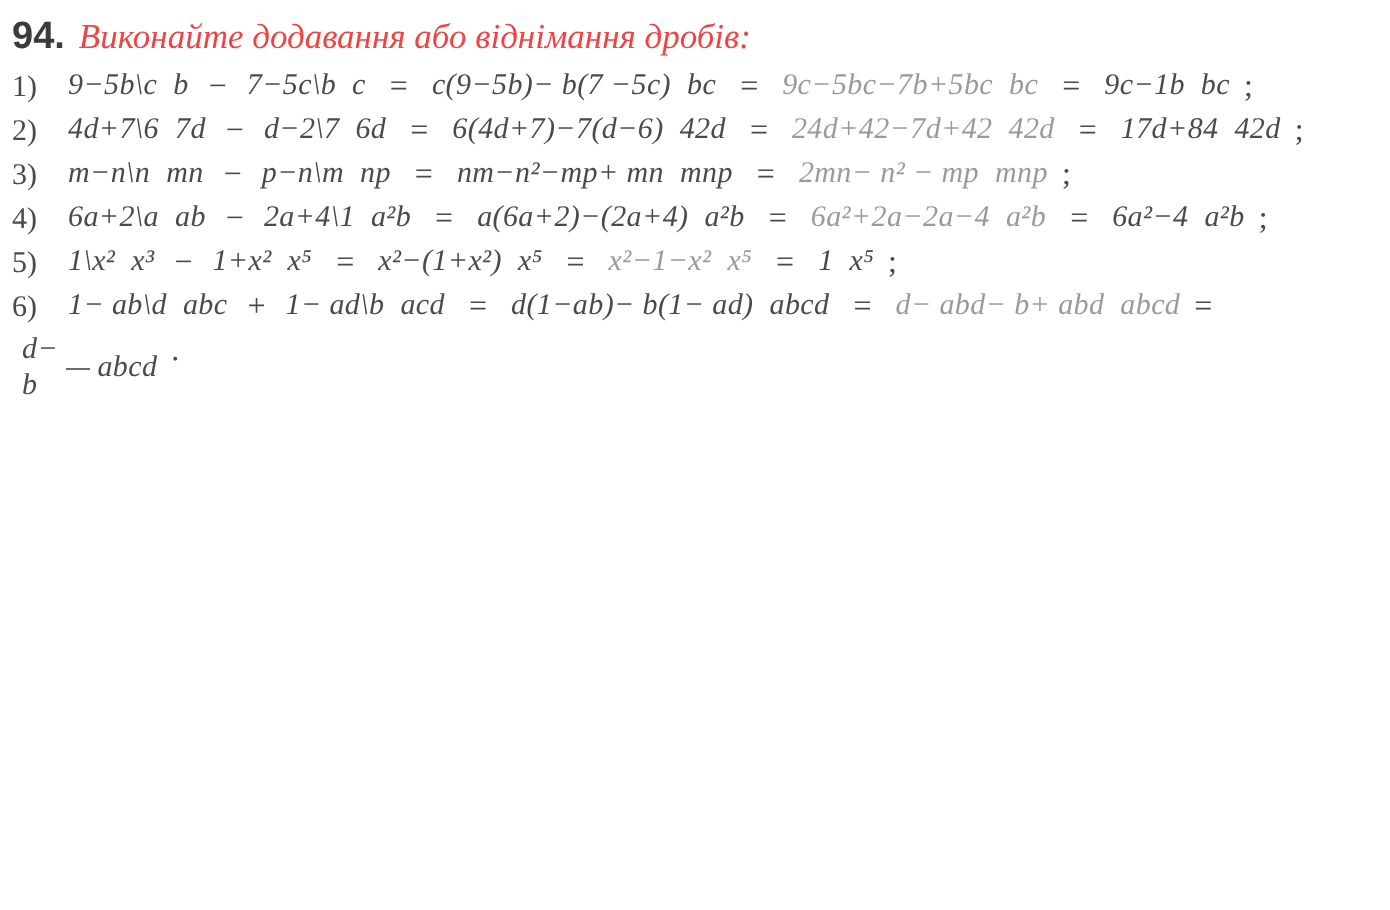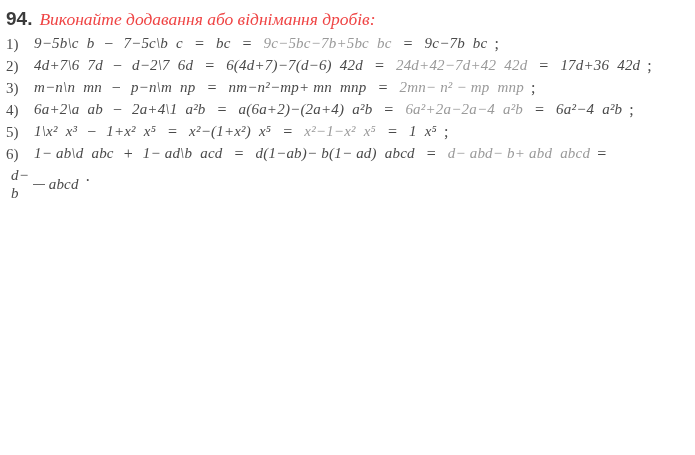--- a/index.html
+++ b/index.html
@@ -132,32 +132,33 @@
           <span class="bot">b</span>
         </span>
         <span class="op">−</span>
         <span class="frac">
           <span class="top">7−5c\b</span>
           <span class="bar"></span>
           <span class="bot">c</span>
         </span>
         <span class="eq">=</span>
         <span class="frac">
+          <span class="top">c(9−5b)− b(7 −5c)</span>
           <span class="bar"></span>
           <span class="bot">bc</span>
         </span>
         <span class="eq">=</span>
         <span class="frac grey">
           <span class="top">9c−5bc−7b+5bc</span>
           <span class="bar"></span>
           <span class="bot">bc</span>
         </span>
         <span class="eq">=</span>
         <span class="frac">
-          <span class="top">9c−7b</span>
+          <span class="top">9c−1b</span>
           <span class="bar"></span>
           <span class="bot">bc</span>
         </span>
         <span class="tail">;</span>
       </div>
       <div class="line row">
         <span class="item-label">2)</span>
         <span class="frac">
           <span class="top">4d+7\6</span>
           <span class="bar"></span>
@@ -176,21 +177,21 @@
           <span class="bot">42d</span>
         </span>
         <span class="eq">=</span>
         <span class="frac grey">
           <span class="top">24d+42−7d+42</span>
           <span class="bar"></span>
           <span class="bot">42d</span>
         </span>
         <span class="eq">=</span>
         <span class="frac">
-          <span class="top">17d+36</span>
+          <span class="top">17d+84</span>
           <span class="bar"></span>
           <span class="bot">42d</span>
         </span>
         <span class="tail">;</span>
       </div>
       <div class="line row">
         <span class="item-label">3)</span>
         <span class="frac">
           <span class="top">m−n\n</span>
           <span class="bar"></span>

